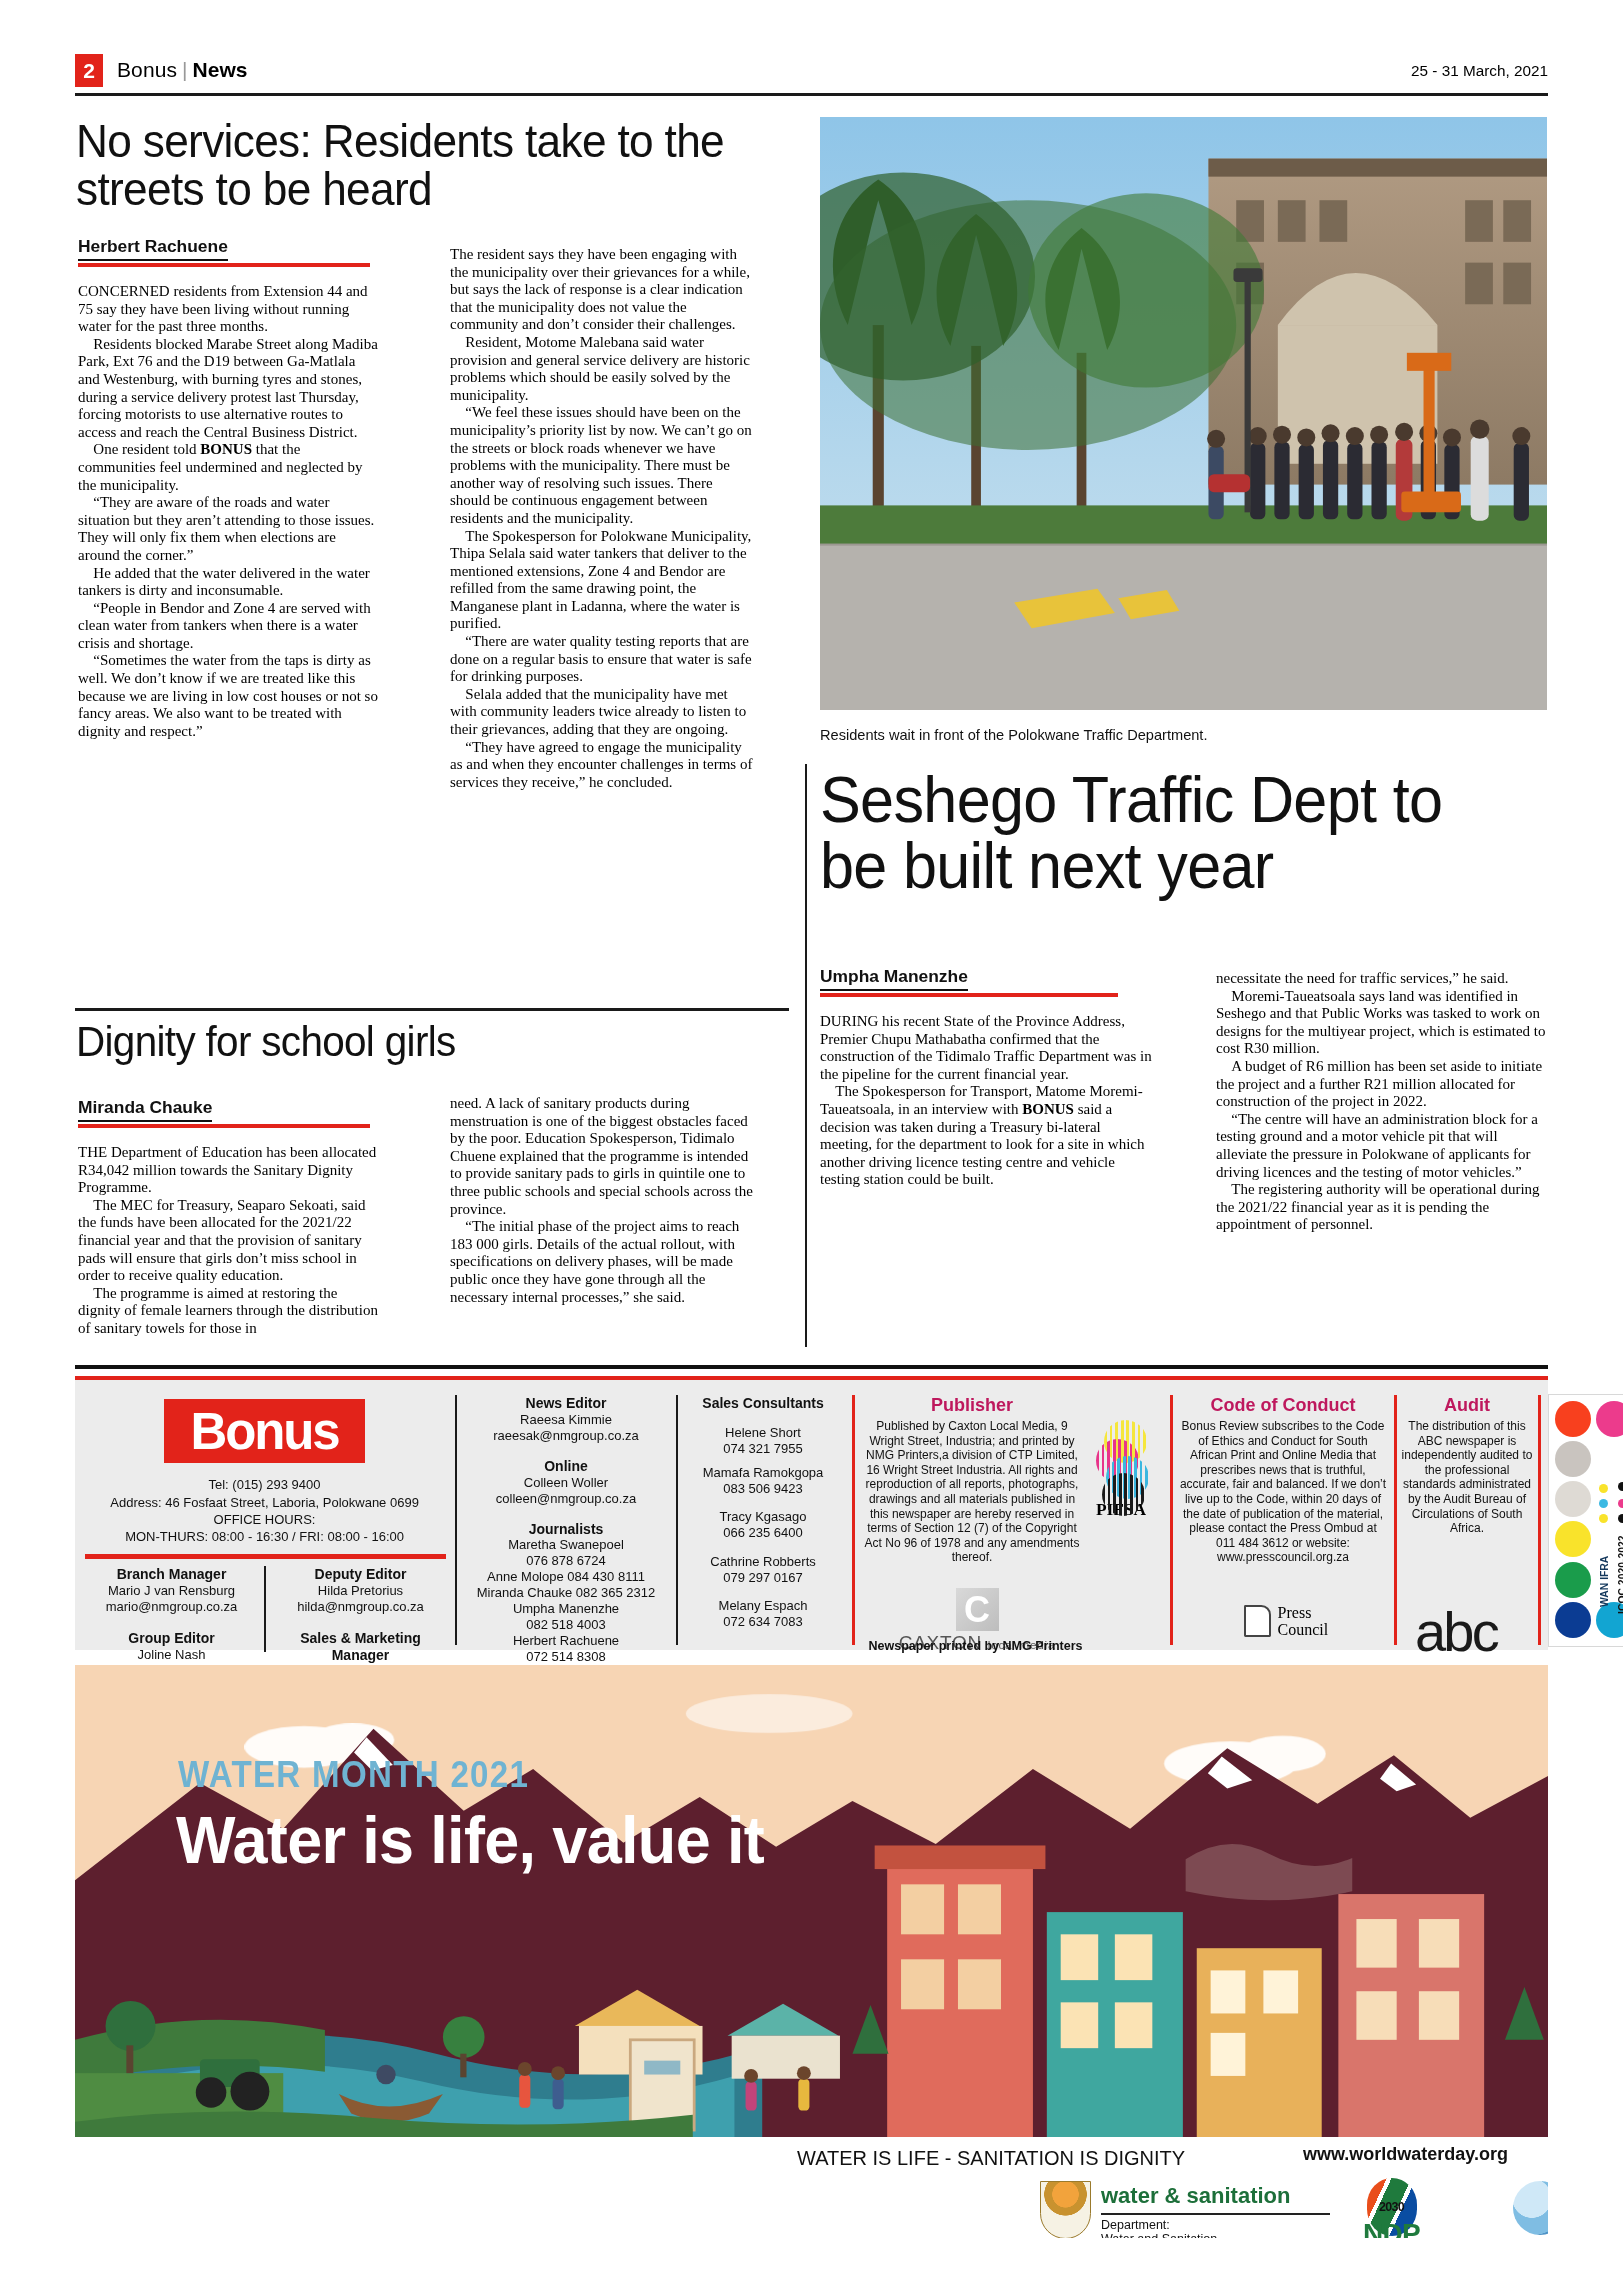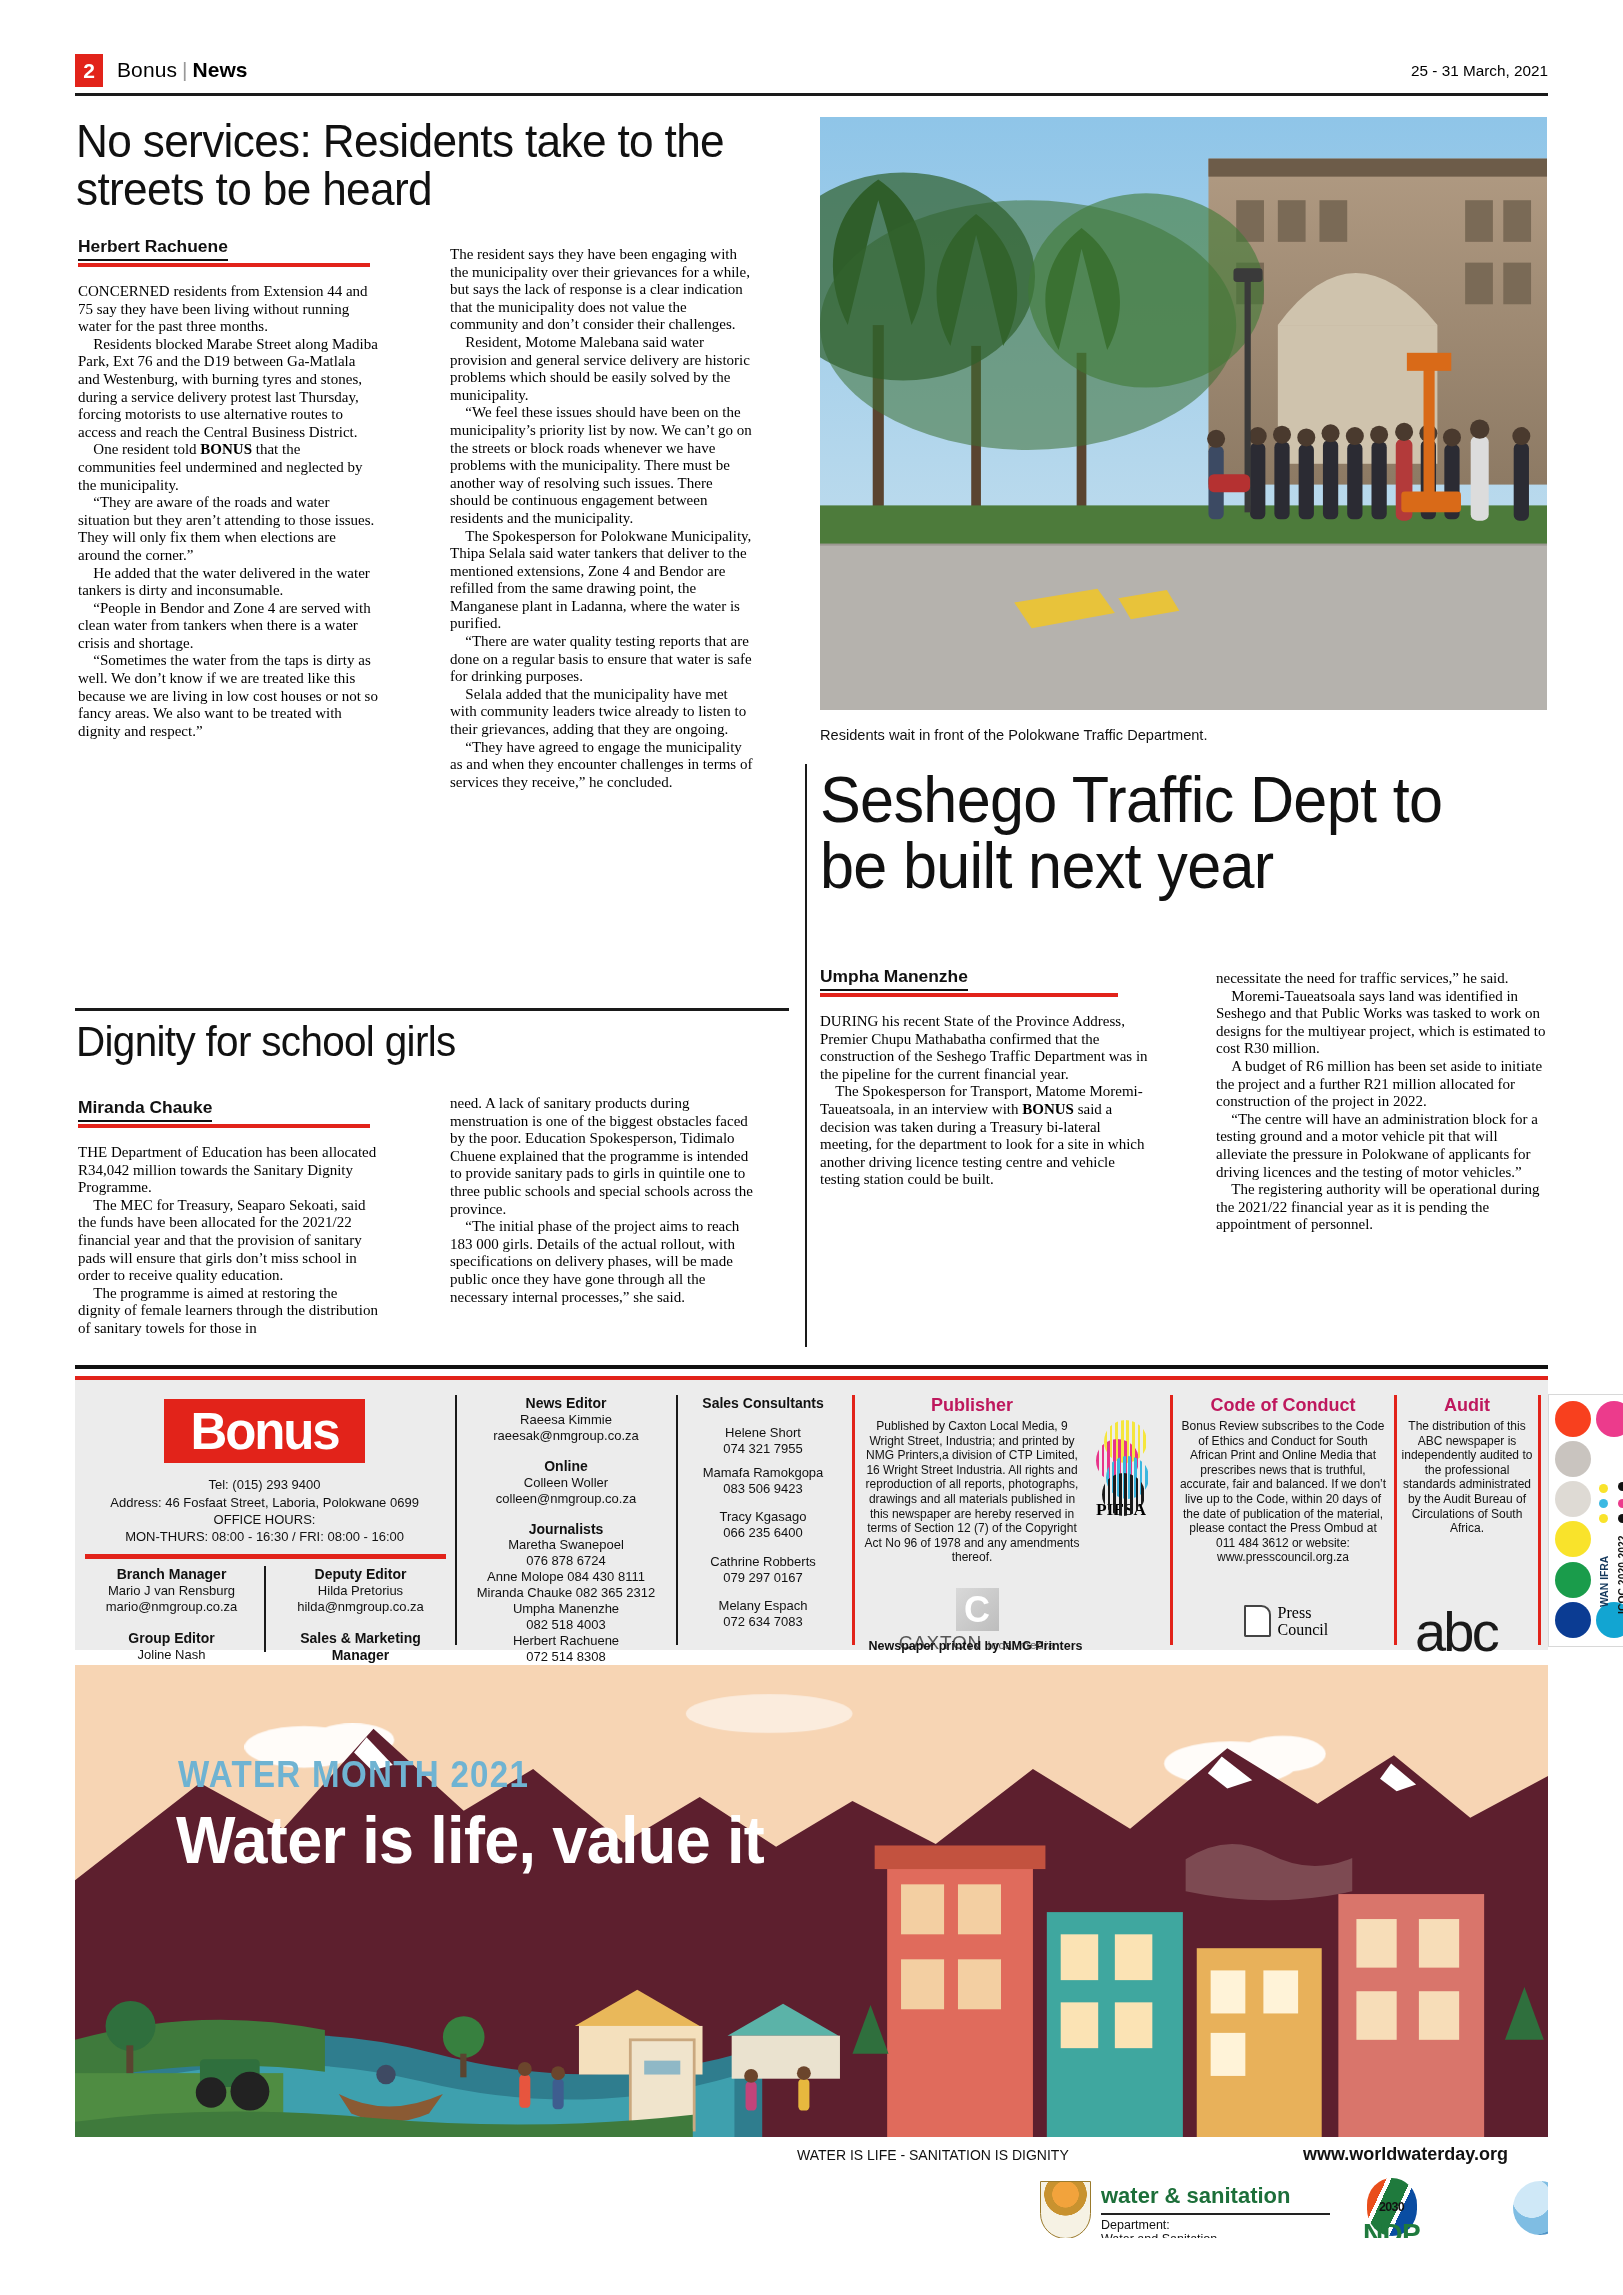--- a/index.html
+++ b/index.html
@@ -106,21 +106,21 @@
            color:#14385c;writing-mode:vertical-rl;transform:rotate(180deg);}
 
   
   .ad{position:absolute;left:75px;top:1665px;width:1473px;height:573px;overflow:hidden;background:#fff;}
   .ad-img{position:absolute;left:0;top:0;width:1473px;height:472px;overflow:hidden;}
   .ad-kicker{position:absolute;left:103px;top:89px;font-family:"Liberation Sans",sans-serif;
              font-weight:bold;font-size:36px;color:#6fb3d2;letter-spacing:1.4px;transform:scaleX(.92);transform-origin:left;}
   .ad-title{position:absolute;left:101px;top:136px;font-family:"Liberation Sans",sans-serif;
             font-weight:bold;font-size:67px;color:#fff;letter-spacing:-0.7px;transform:scaleX(.94);transform-origin:left;}
   .ad-strip{position:absolute;left:0;top:472px;width:1473px;height:36px;background:#fff;}
-  .ad-strip-left{position:absolute;left:722px;top:482px;font-family:"Liberation Sans",sans-serif;font-size:14px;color:#111;}
+  .ad-strip-left{position:absolute;left:722px;top:482px;font-family:"Liberation Sans",sans-serif;font-size:20px;color:#111;}
   .ad-strip-right{position:absolute;right:40px;top:479px;font-family:"Liberation Sans",sans-serif;
                   font-weight:bold;font-size:18px;color:#111;}
   .ad-logos{position:absolute;left:0;top:510px;width:1473px;height:62px;background:#fff;}
   .logo-dws{position:absolute;left:965px;top:5.6px;font-family:"Liberation Sans",sans-serif;}
   .dws-crest{position:absolute;left:0;top:0;width:51px;height:58px;border-radius:0 0 26px 26px;
              background:radial-gradient(circle at 50% 22%, #f2a33c 0 26%, #c8922f 27% 42%, #f6f2e4 43% 100%);
              border:1.4px solid #9a7a2c;box-sizing:border-box;}
   .dws-txt{position:absolute;left:61px;top:2.8px;}
   .dws-title{font-size:22px;color:#1d6f3a;font-weight:bold;}
   .dws-hr{width:229px;height:2.1px;background:#222;margin:3.5px 0 2.8px;}
@@ -265,21 +265,21 @@
     </svg>
   </div>
   <div class="photo-cap">Residents wait in front of the Polokwane Traffic Department.</div>
 
   <div class="headline a2-head">Seshego Traffic Dept to be built next year</div>
   <div class="a2-byline">
     <div class="byline">Umpha Manenzhe</div>
     <div class="byline-underline"></div>
   </div>
   <div class="body-col a2-c1" id="a2c1">
-      <p class="first">DURING his recent State of the Province Address, Premier Chupu Mathabatha confirmed that the construction of the Seshego Traffic Department was in the pipeline for the current financial year.</p>
+      <p class="first">DURING his recent State of the Province Address, Premier Chupu Mathabatha confirmed that the construction of the Tidimalo Traffic Department was in the pipeline for the current financial year.</p>
       <p>The Spokesperson for Transport, Matome Moremi-Taueatsoala, in an interview with <b>BONUS</b> said a decision was taken during a Treasury bi-lateral meeting, for the department to look for a site in which another driving licence testing centre and vehicle testing station could be built.</p>
     </div>
   <div class="body-col a2-c2" id="a2c2">
       <p class="first">necessitate the need for traffic services,” he said.</p>
       <p>Moremi-Taueatsoala says land was identified in Seshego and that Public Works was tasked to work on designs for the multiyear project, which is estimated to cost R30 million.</p>
       <p>A budget of R6 million has been set aside to initiate the project and a further R21 million allocated for construction of the project in 2022.</p>
       <p>“The centre will have an administration block for a testing ground and a motor vehicle pit that will alleviate the pressure in Polokwane of applicants for driving licences and the testing of motor vehicles.”</p>
       <p>The registering authority will be operational during the 2021/22 financial year as it is pending the appointment of personnel.</p>
     </div>
 

